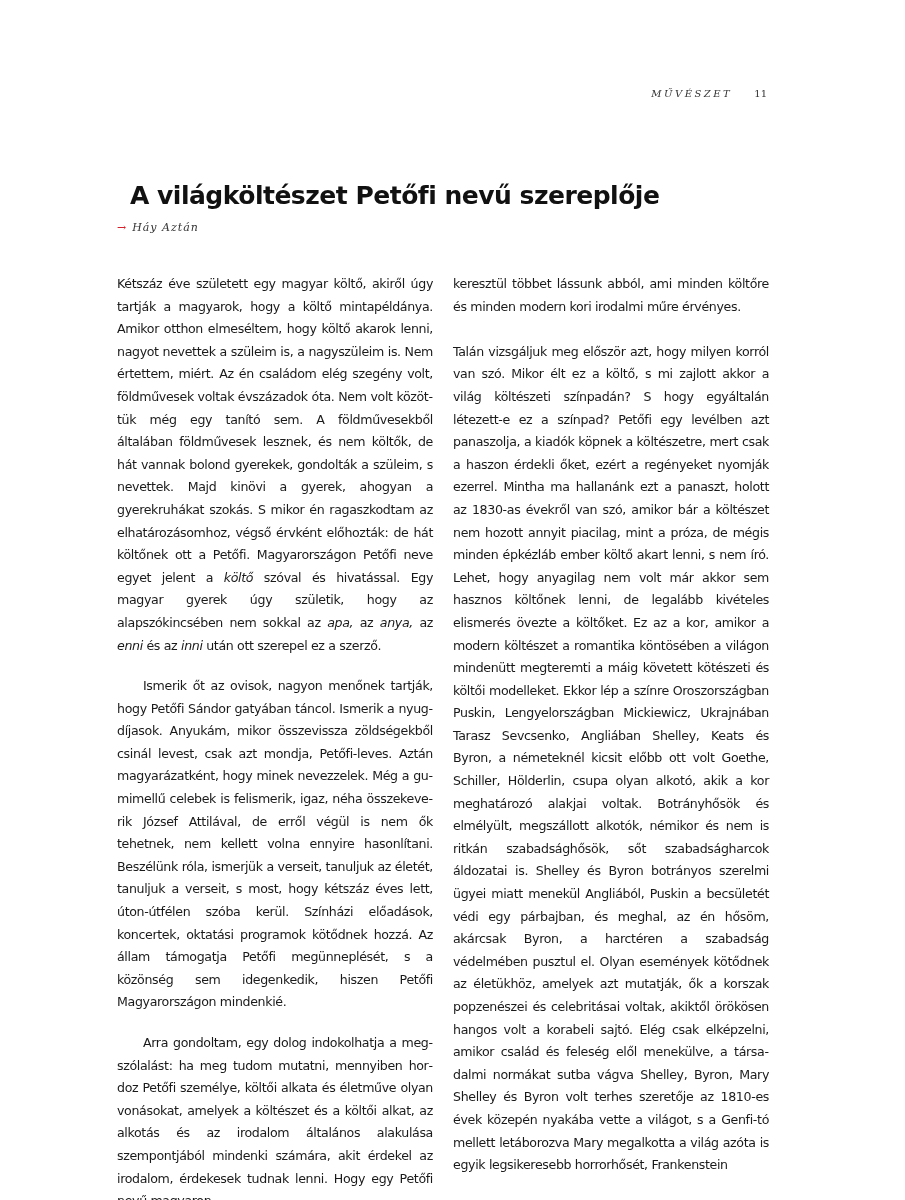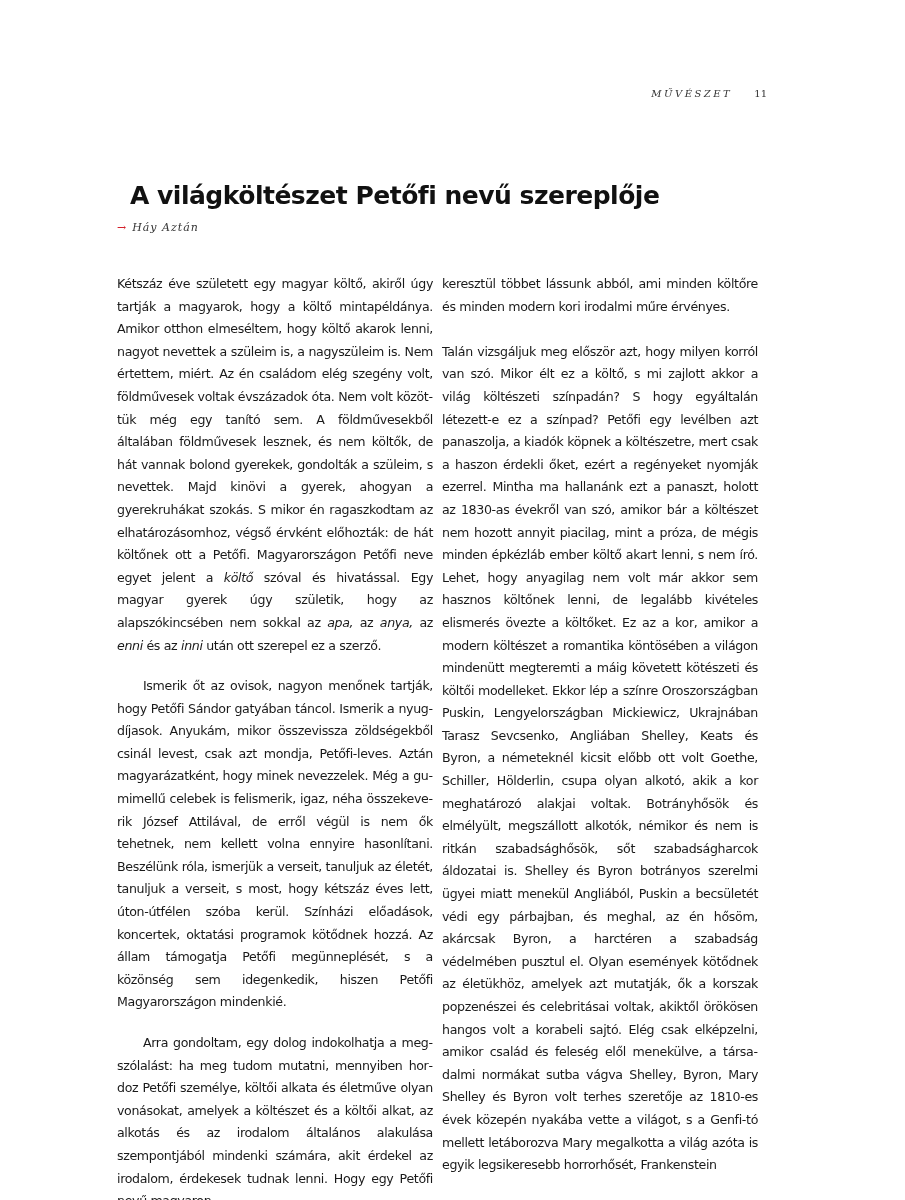--- a/index.html
+++ b/index.html
@@ -10,21 +10,21 @@
   .running-head .section { font-style: italic; letter-spacing: 2.5px; }
   .running-head .page { font-size: 10px; }
   h1.title { position: absolute; left: 117px; top: 168px; margin: 13px; font-family: "DejaVu Sans", sans-serif;
              font-weight: bold; font-size: 25px; letter-spacing: -0.5px; color: #111; }
   .byline { position: absolute; left: 117px; top: 221px; font-family: "DejaVu Serif", serif; font-style: italic;
             font-size: 11px; letter-spacing: 1px; color: #333; display: flex; align-items: center; gap: 5px; }
   .byline .arrow { color: #d4202a; font-style: normal; font-size: 11px; }
   .column { position: absolute; top: 273px; width: 316px; font-family: "DejaVu Sans", sans-serif;
             font-size: 12.6px; line-height: 22.6px; text-align: justify; hyphens: manual; color: #1a1a1a; letter-spacing: -0.35px; }
   .col-left { left: 117px; }
-  .col-right { left: 442px; }
+  .col-right { left: 453px; }
   .column p { margin: 0; }
   .column p.indent { text-indent: 26px; margin-top: 18px; }
   .column p.gap { margin-top: 22.6px; }
 </style>
 </head>
 <body>
 
 <div class="running-head">
   <span class="section">MŰVÉSZET</span>
   <span class="page">11</span>

